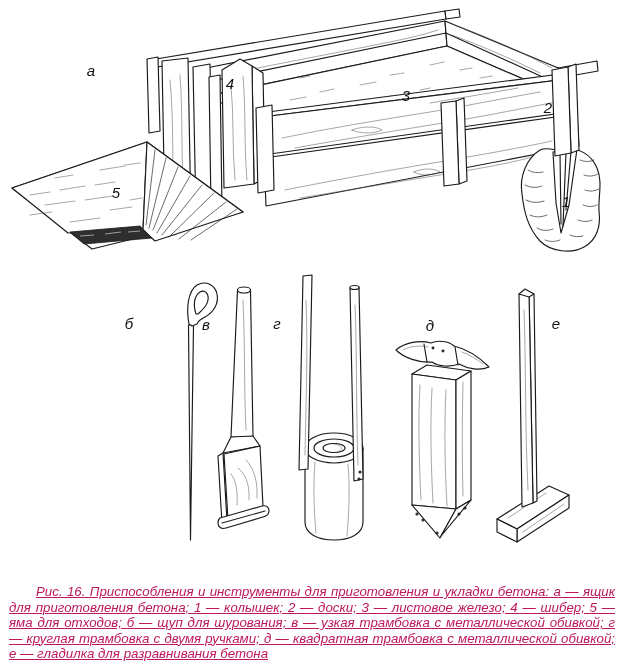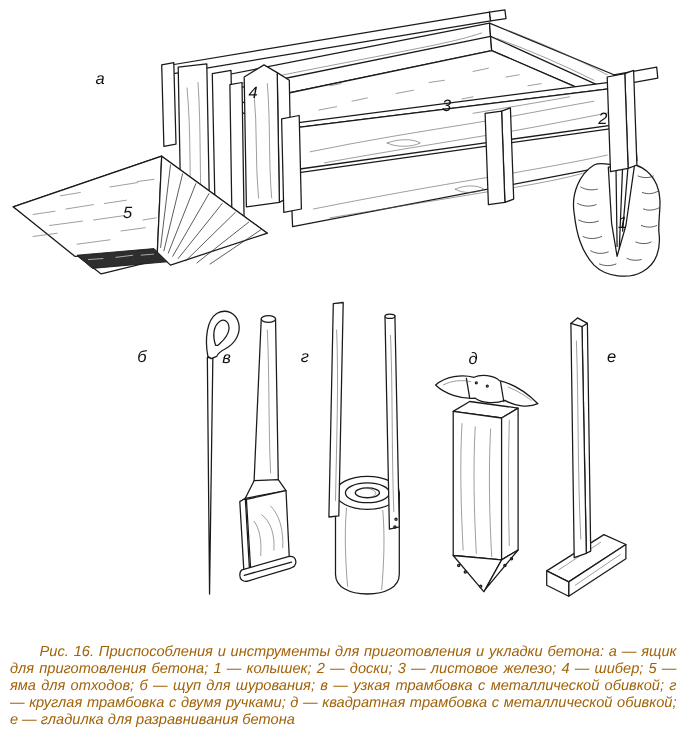--- a/index.html
+++ b/index.html
@@ -1,21 +1,21 @@
 <!DOCTYPE html>
 <html><head>
 <meta charset="utf-8">
 <style>
   html,body{margin:0;padding:0;background:#fff;}
   .page{position:relative;width:624px;height:663px;background:#fff;overflow:hidden;
         font-family:"Liberation Sans",sans-serif;}
   .art{position:absolute;left:0;top:0;}
   .caption{position:absolute;left:9px;right:9px;top:584px;
            font:italic 13.3px/15.5px "Liberation Sans",sans-serif;
-           color:#a16207;text-align:justify;}
+           color:#be185d;text-align:justify;text-decoration:underline;}
   .caption p{margin:0;text-indent:27px;}
   svg .ln{fill:none;stroke:#1a1a1a;stroke-width:1.15;stroke-linejoin:round;stroke-linecap:round;}
   svg .fw{fill:#ffffff;stroke:#1a1a1a;stroke-width:1.15;stroke-linejoin:round;}
   svg .grain{fill:none;stroke:#555;stroke-width:0.55;stroke-linecap:round;opacity:.95;}
   svg .hatch{fill:none;stroke:#2b2b2b;stroke-width:0.7;stroke-linecap:round;}
   svg .lbl{font:italic 15px "Liberation Sans",sans-serif;fill:#111;}
 </style>
 </head>
 <body>
 

